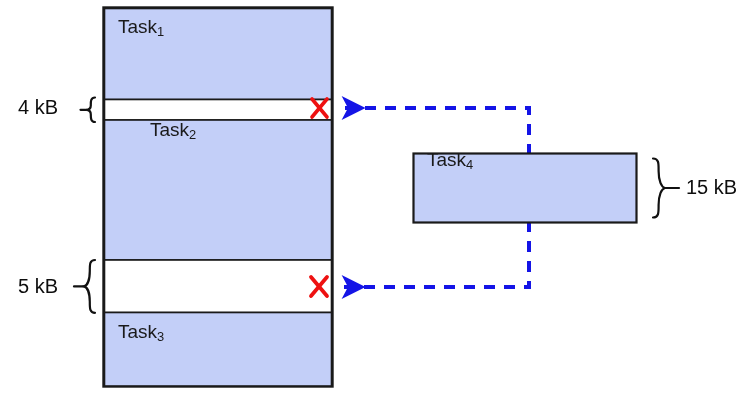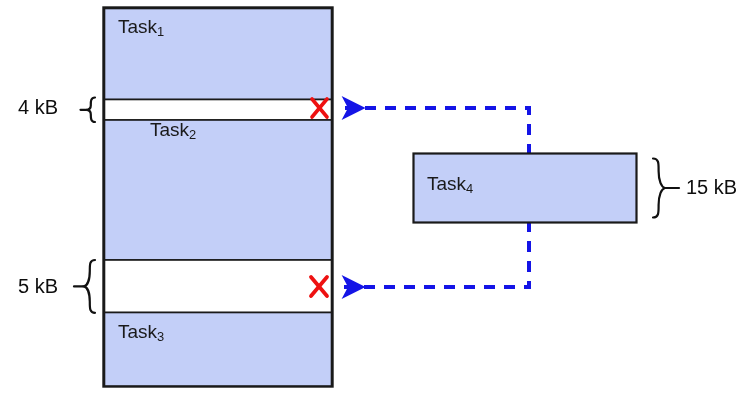--- a/index.html
+++ b/index.html
@@ -41,21 +41,21 @@
     font-family: "Liberation Sans", sans-serif;
     font-size: 20px;
     color: #0d0d0d;
     white-space: nowrap;
     line-height: 1;
     text-align: right;
   }
   .task1-label { left: 118px; top: 17px; }
   .task2-label { left: 118px; top: 120px; margin-left: 32px; }
   .task3-label { left: 118px; top: 322px; text-align: right; }
-  .task4-label { left: 427px; top: 174px; }
+  .task4-label { left: 427px; top: 150px; }
   .label-4kb { left: 18px; top: 97px; }
   .label-8kb { left: 18px; top: 276px; }
   .label-12kb { left: 686px; top: 177px; }
 </style>
 </head>
 <body>
 
 <div id="stage">
 
   <svg class="layer" viewBox="0 0 753 401" xmlns="http://www.w3.org/2000/svg">

